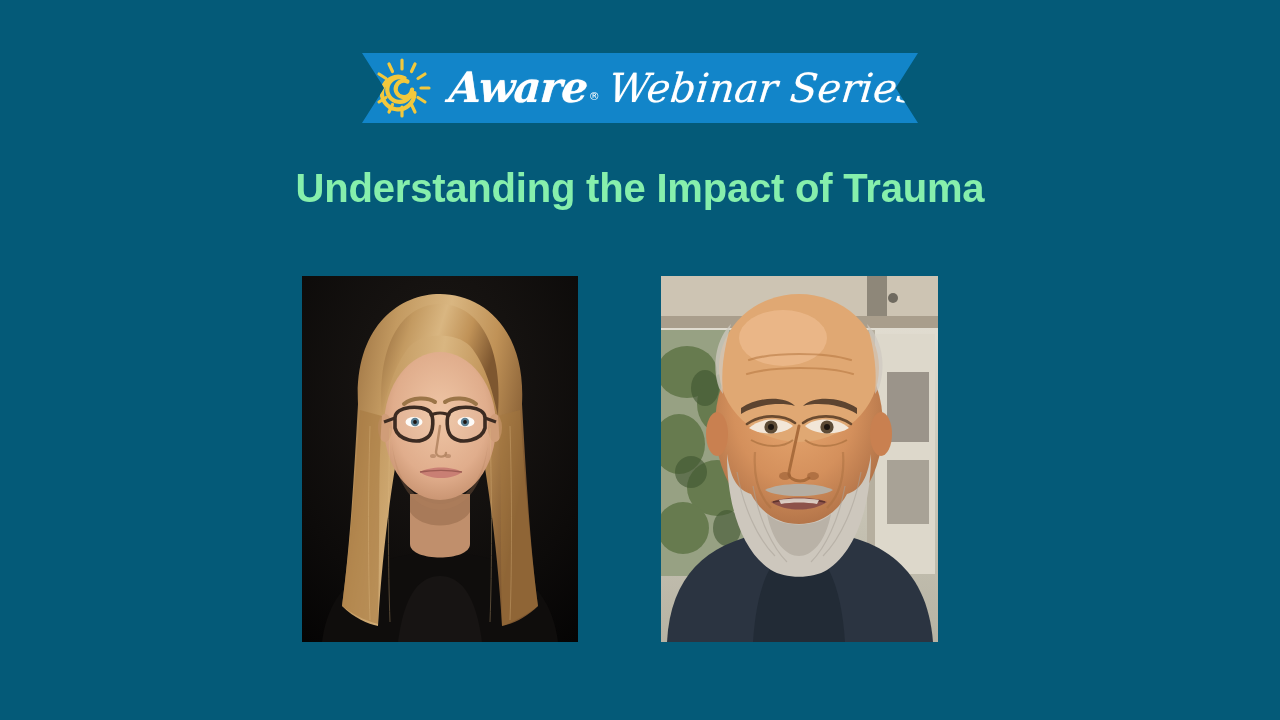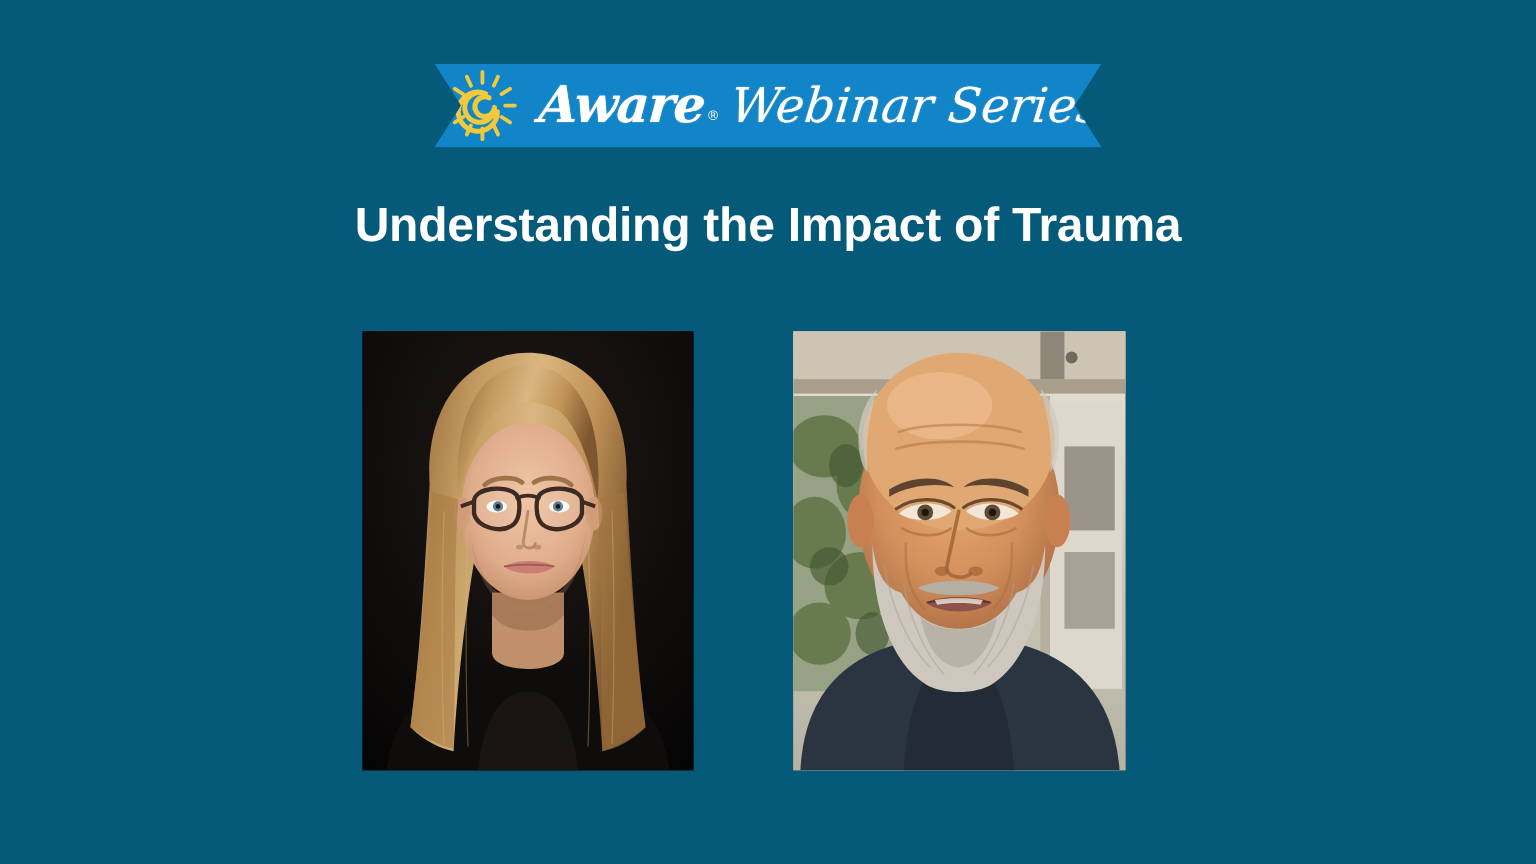--- a/index.html
+++ b/index.html
@@ -86,21 +86,21 @@
     text-shadow: 0 0 1px rgba(255,255,255,0.6);
   }
 
   
   #title {
     position: absolute;
     left: 0;
     top: 166px;
     width: 1280px;
     text-align: center;
-    color: #ffffff;
+    color: #86efac;
     font-family: "Liberation Sans", sans-serif;
     font-weight: bold;
     font-size: 40px;
     letter-spacing: -0.2px;
   }
 
   
   .photo {
     position: absolute;
     overflow: hidden;

